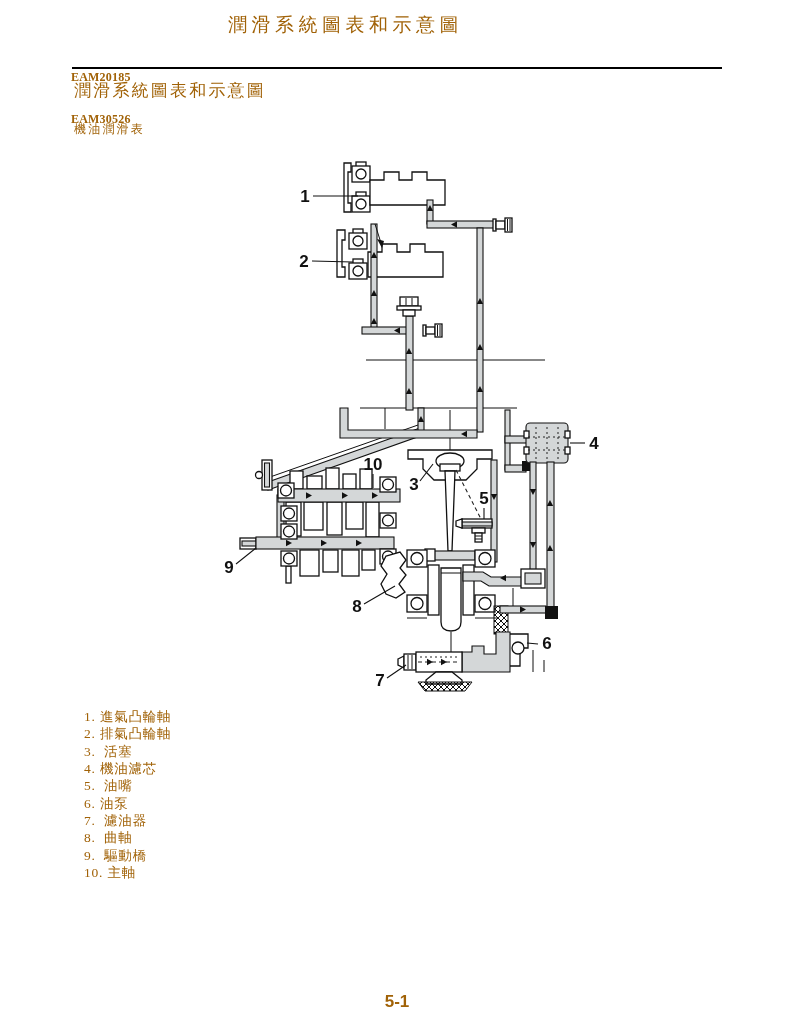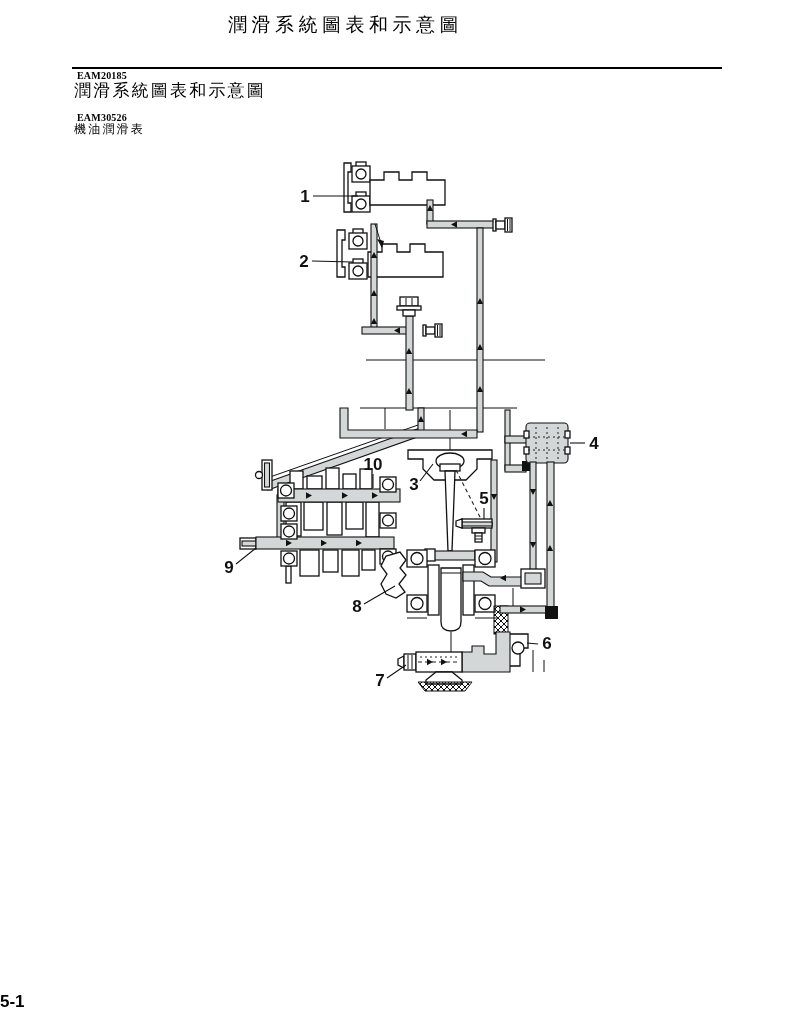--- a/index.html
+++ b/index.html
@@ -1,29 +1,29 @@
 <!DOCTYPE html>
 <html><head>
 <meta charset="utf-8">
 <style>
   html,body{margin:0;padding:0;background:#e8e8e8;}
   .page{position:relative;width:794px;height:1034px;background:#ffffff;overflow:hidden;
-        font-family:"Liberation Serif","DejaVu Serif",serif;color:#000000;}
+        font-family:"Liberation Serif","DejaVu Serif",serif;color:#a16207;}
   .running-title{position:absolute;left:228px;top:12px;font-size:19px;letter-spacing:4.5px;
         font-weight:500;white-space:nowrap;}
   .rule{position:absolute;left:72px;top:67px;width:650px;height:2.4px;background:#000;}
-  .code{position:absolute;left:77px;font-size:10px;font-weight:bold;letter-spacing:.2px;
+  .code{position:absolute;left:71px;font-size:12px;font-weight:bold;letter-spacing:.2px;
         font-family:"Liberation Serif",serif;}
   .code1{top:70px;} .code2{top:112px;text-align:center;}
   .h1{position:absolute;left:74px;top:79px;font-size:17px;letter-spacing:2.2px;white-space:nowrap;}
   .h2{position:absolute;left:74px;top:121px;font-size:12px;letter-spacing:2.2px;white-space:nowrap;}
   .diagram-svg{position:absolute;left:0;top:0;width:794px;height:1034px;}
   .legend{position:absolute;left:84px;top:708px;font-size:13.5px;letter-spacing:.8px;}
   .legend div{height:17.35px;line-height:17.35px;white-space:pre;}
-  .page-number{position:absolute;left:0;top:992px;width:794px;text-align:left;
+  .page-number{position:absolute;left:0;top:992px;width:794px;text-align:center;
         font-family:"Liberation Sans","DejaVu Sans",sans-serif;font-weight:bold;font-size:17px;}
   
   .w{fill:#fff;stroke:#111;stroke-width:1.3px;}
   .pf{stroke:#111;stroke-width:1.1px;} 
   .ln{stroke:#111;stroke-width:1.2px;fill:none;}
   .thin{stroke-width:1px;}
   .dash{stroke:#222;stroke-width:1.1px;fill:none;stroke-dasharray:4 3;}
   .dot{stroke:#222;stroke-width:1px;fill:none;stroke-dasharray:2 3;}
   .arr{fill:#111;stroke:none;}
   .leader{stroke:#111;stroke-width:1.1px;}
@@ -298,15 +298,27 @@
       <text class="callout" x="380" y="686">7</text>
       <line class="leader" x1="364" y1="604" x2="395" y2="586"></line>
       <text class="callout" x="357" y="612">8</text>
       <line class="leader" x1="236" y1="564" x2="256" y2="548"></line>
       <text class="callout" x="229" y="573">9</text>
       <line class="leader" x1="373" y1="474" x2="373" y2="488"></line>
       <text class="callout" x="373" y="470">10</text>
     </g>
   </svg>
 
+  <div class="legend">
+    <div>1. 進氣凸輪軸</div>
+    <div>2. 排氣凸輪軸</div>
+    <div>3.  活塞</div>
+    <div>4. 機油濾芯</div>
+    <div>5.  油嘴</div>
+    <div>6. 油泵</div>
+    <div>7.  濾油器</div>
+    <div>8.  曲軸</div>
+    <div>9.  驅動橋</div>
+    <div>10. 主軸</div>
+  </div>
 
   <div class="page-number">5-1</div>
 </div>
 
 </body></html>

